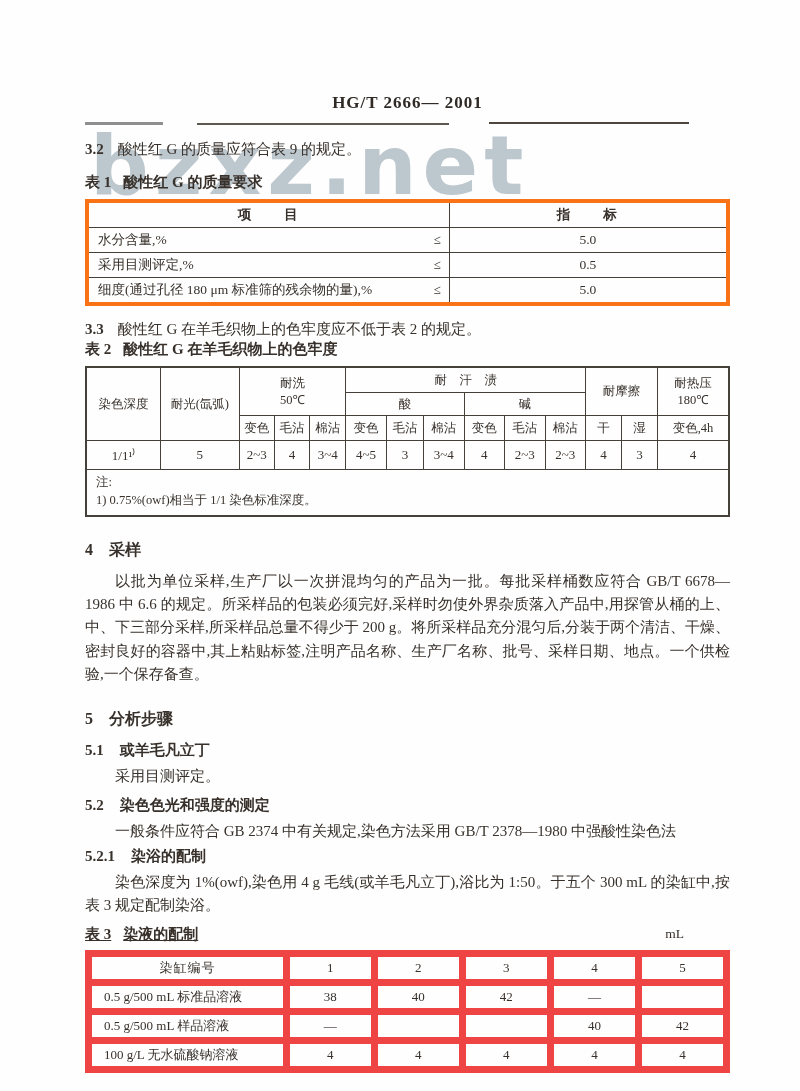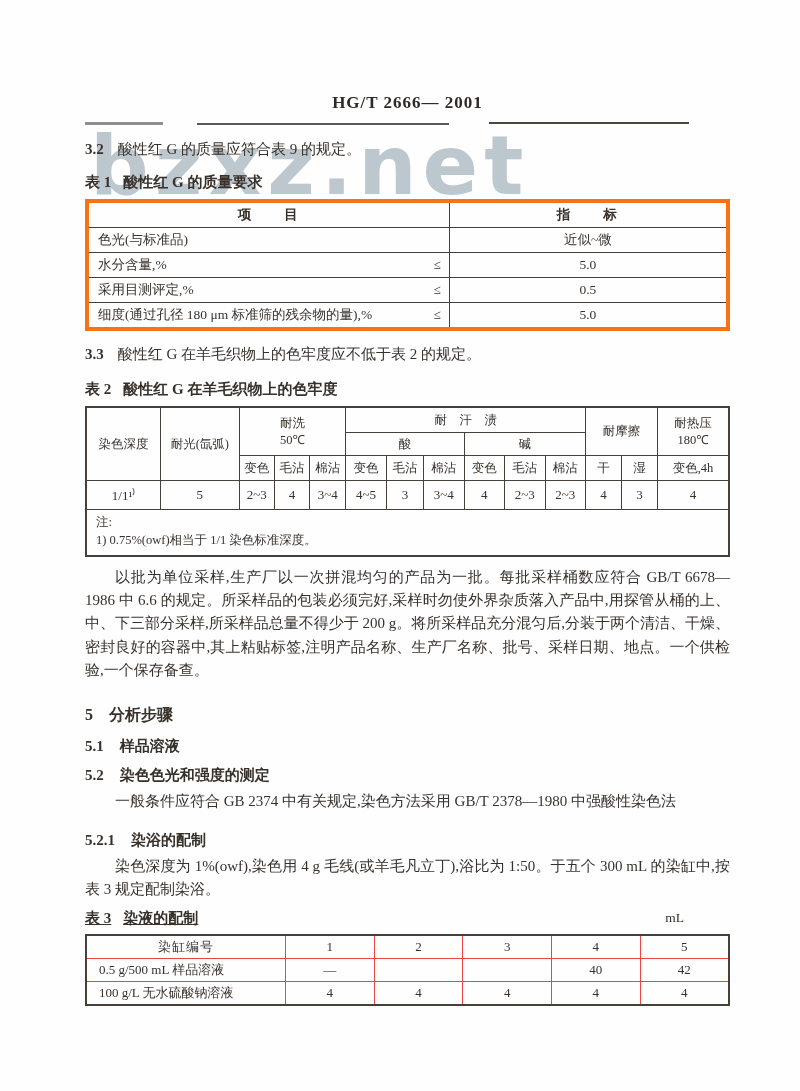--- a/index.html
+++ b/index.html
@@ -32,21 +32,21 @@
   .t2 th,.t2 td{border:1px solid #46403a;text-align:center;padding:0;font-weight:normal;}
   .t2 tr.hr1 th{height:24px;}
   .t2 tr.hr2 th{height:22px;}
   .t2 tr.hr3 th{height:24px;}
   .t2 tr.data td{height:28px;font-size:13px;margin-top:9px;}
   .t2 .two-line{line-height:17px;}
   .t2 .note-cell{text-align:left;padding:3px 6px 6px 9px;font-size:12.5px;line-height:18px;}
   .t3-bar{position:relative;margin:8px 0 6px;text-decoration:underline;}
   .t3-bar .t3-unit{position:absolute;right:46px;top:1px;font-size:13.5px;font-weight:normal;}
   .t3{border:2px solid #46403a;font-size:13px;}
-  .t3 th,.t3 td{border:1px solid #ef4444;height:22px;padding:0;text-align:center;font-weight:normal;}
+  .t3 th,.t3 td{border:7px solid #ef4444;height:22px;padding:0;text-align:center;font-weight:normal;}
   .t3 .lbl{text-align:left;padding-left:12px;}
   .t3 th.lbl-h{text-align:center;letter-spacing:1px;}
   .para{margin-top:9px;font-size:15px;line-height:23.2px;text-align:justify;text-indent:2em;}
   .para-plain{margin-top:4px;font-size:15px;line-height:22px;text-indent:2em;}
   .sec{margin-top:22px;}
   .sec5 .heading{margin-top:9px;}
 </style>
 </head>
 <body>
 
@@ -76,43 +76,39 @@
       <colgroup>
           <col style="width:56.5%">
           <col style="width:43.5%">
         </colgroup>
       <tbody>
           <tr>
         <th>项　　目</th>
         <th>指　　标</th>
       </tr>
       <tr>
-        <td class="c-item"><span>色光(与标准品)</span><span class="rel"></span></td>
-        <td class="c-val">近似~微</td>
-      </tr>
-      <tr>
         <td class="c-item"><span>水分含量,%</span><span class="rel">≤</span></td>
         <td class="c-val">5.0</td>
       </tr>
       <tr>
         <td class="c-item"><span>采用目测评定,%</span><span class="rel">≤</span></td>
         <td class="c-val">0.5</td>
       </tr>
       <tr>
         <td class="c-item"><span>细度(通过孔径 180 μm 标准筛的残余物的量),%</span><span class="rel">≤</span></td>
         <td class="c-val">5.0</td>
       </tr>
     </tbody>
       </table>
 
     <div class="clause">
       <span class="num">3.3</span><span>酸性红 G 在羊毛织物上的色牢度应不低于表 2 的规定。</span>
     </div>
 
-    <div class="tbl-title" style="margin-top:15px">
+    <div class="tbl-title" style="margin-top:0">
       <span>表 2</span><span class="gap"></span><span>酸性红 G 在羊毛织物上的色牢度</span>
     </div>
 
     <table class="t2">
       <colgroup>
         <col style="width:11.6%">
           <col style="width:12.2%">
         <col style="width:5.5%">
           <col style="width:5.5%">
           <col style="width:5.6%">
@@ -181,34 +177,38 @@
       </tr>
       <tr>
         <td class="note-cell" colspan="14">
           <div>注:</div>
           <div>1) 0.75%(owf)相当于 1/1 染色标准深度。</div>
         </td>
       </tr>
     </tbody>
       </table>
 
+    <div class="sec heading">
+      <span class="num">4</span><span>采样</span>
+    </div>
     <div class="para">以批为单位采样,生产厂以一次拼混均匀的产品为一批。每批采样桶数应符合 GB/T 6678—1986 中 6.6 的规定。所采样品的包装必须完好,采样时勿使外界杂质落入产品中,用探管从桶的上、中、下三部分采样,所采样品总量不得少于 200 g。将所采样品充分混匀后,分装于两个清洁、干燥、密封良好的容器中,其上粘贴标签,注明产品名称、生产厂名称、批号、采样日期、地点。一个供检验,一个保存备查。</div>
 
     <div class="sec sec5">
       <div class="heading">
         <span class="num">5</span><span>分析步骤</span>
       </div>
       <div class="heading h-sub">
-        <span class="num">5.1</span><span>样品溶液</span>
-      </div>
+        <span class="num">5.1</span><span>或羊毛凡立丁</span>
+      </div>
+      <div class="para-plain">采用目测评定。</div>
       <div class="heading h-sub" style="margin-top:7px">
         <span class="num">5.2</span><span>染色色光和强度的测定</span>
       </div>
       <div class="para-plain">一般条件应符合 GB 2374 中有关规定,染色方法采用 GB/T 2378—1980 中强酸性染色法</div>
-      <div class="heading h-sub" style="margin-top:17px">
+      <div class="heading h-sub" style="margin-top:3px">
         <span class="num">5.2.1</span><span>染浴的配制</span>
       </div>
       <div class="para" style="margin-top:4px">染色深度为 1%(owf),染色用 4 g 毛线(或羊毛凡立丁),浴比为 1:50。于五个 300 mL 的染缸中,按表 3 规定配制染浴。</div>
     </div>
 
     <div class="t3-bar">
       <div class="tbl-title" style="margin:0">
         <span>表 3</span><span class="gap"></span><span>染液的配制</span>
       </div>
       <span class="t3-unit">mL</span>
@@ -226,20 +226,28 @@
       <tbody>
           <tr>
         <th class="lbl-h">染缸编号</th>
         <th>1</th>
         <th>2</th>
         <th>3</th>
         <th>4</th>
         <th>5</th>
       </tr>
       <tr>
+        <td class="lbl">0.5 g/500 mL 标准品溶液</td>
+        <td>38</td>
+        <td>40</td>
+        <td>42</td>
+        <td>—</td>
+        <td></td>
+      </tr>
+      <tr>
         <td class="lbl">0.5 g/500 mL 样品溶液</td>
         <td>—</td>
         <td></td>
         <td></td>
         <td>40</td>
         <td>42</td>
       </tr>
       <tr>
         <td class="lbl">100 g/L 无水硫酸钠溶液</td>
         <td>4</td>

